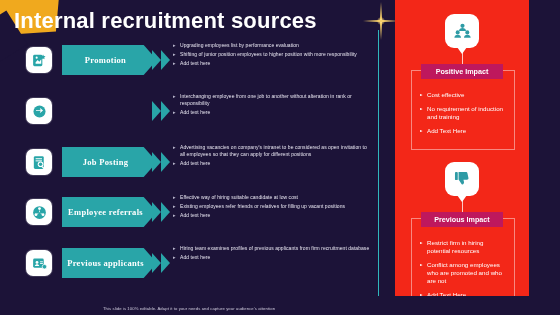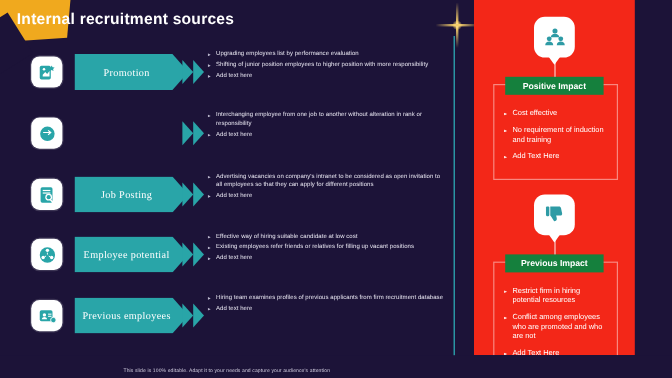--- a/index.html
+++ b/index.html
@@ -31,41 +31,41 @@
   .sparkle:before{left:17px;top:0;width:1.6px;height:38px;
     background:linear-gradient(to bottom,rgba(216,169,58,0),#f6cf6a 45%,#f6cf6a 55%,rgba(216,169,58,0));}
   .sparkle:after{left:0;top:18px;width:36px;height:1.6px;
     background:linear-gradient(to right,rgba(216,169,58,0),#f6cf6a 45%,#f6cf6a 55%,rgba(216,169,58,0));}
   .sparkle-core{position:absolute;left:14px;top:15px;width:8px;height:8px;border-radius:50%;
     background:radial-gradient(circle,#ffe9a8 0%,rgba(246,207,106,0.55) 45%,rgba(246,207,106,0) 75%);}
 
   
   .title{
     position:absolute;left:14px;top:8px;z-index:5;
-    color:#ffffff;font-size:13px;font-weight:bold;letter-spacing:.2px;
+    color:#ffffff;font-size:22px;font-weight:bold;letter-spacing:.2px;
     white-space:nowrap;
   }
 
   
   .rows{position:absolute;left:0;top:42px;width:378px;height:250px;z-index:4;}
   .row{position:absolute;left:0;width:378px;height:46px;}
   .row-icon{
     position:absolute;left:26px;top:5px;width:26px;height:26px;border-radius:7px;
     background:#ffffff;display:flex;align-items:center;justify-content:center;
     box-shadow:0 0 0 1px rgba(255,255,255,.15);
   }
   .row-icon svg{display:block;}
   .chev-band{
     position:absolute;left:62px;top:3px;width:95px;height:30px;
     background:#29a5a8;
     clip-path:polygon(0 0,86% 0,100% 50%,86% 100%,0 100%);
     display:flex;align-items:center;justify-content:center;
   }
   .chev-label{
-    color:#ffffff;font-size:8.5px;font-weight:normal;font-family:"Liberation Serif", serif;
+    color:#ffffff;font-size:8.5px;font-weight:bold;font-family:"Liberation Serif", serif;
     letter-spacing:.3px;text-align:center;padding-right:8px;line-height:1;
   }
   .chev-arrows{position:absolute;left:152px;top:8px;width:24px;height:20px;}
   .chev-arrows span{
     position:absolute;top:0;width:0;height:0;
     border-top:10px solid transparent;border-bottom:10px solid transparent;
     border-left:9px solid #29a5a8;
   }
   .chev-arrows span.a1{left:0;}
   .chev-arrows span.a2{left:9px;}
@@ -100,21 +100,21 @@
     position:absolute;left:62px;top:33px;width:0;height:0;
     border-left:5px solid transparent;border-right:5px solid transparent;
     border-top:7px solid #ffffff;
   }
   .impact-connector{
     position:absolute;left:66.5px;top:33px;width:1px;height:18px;
     background:rgba(255,255,255,.75);
   }
   .impact-badge{
     position:absolute;left:26px;top:50px;width:82px;height:15px;
-    background:#15803d;display:flex;align-items:center;justify-content:center;
+    background:#be185d;display:flex;align-items:center;justify-content:center;
     color:#ffffff;font-size:7.2px;font-weight:bold;
   }
   .impact-box{
     position:absolute;left:16px;top:56px;width:104px;
     border:0.8px solid rgba(255,255,255,.45);
     padding:16px 6px 8px 6px;box-sizing:border-box;
   }
   .impact-bullets{margin-top:4px;}
   .impact-bullet{
     position:relative;padding-left:9px;margin-bottom:6px;
@@ -218,21 +218,21 @@
       <div class="row-icon">
         <svg width="17" height="17" viewBox="0 0 24 24">
             <circle cx="12" cy="12" r="9" fill="#29a5a8"></circle>
             <circle cx="12" cy="6.5" r="2" fill="#fff"></circle>
             <circle cx="7" cy="15" r="2" fill="#fff"></circle>
             <circle cx="17" cy="15" r="2" fill="#fff"></circle>
             <path d="M12 9.2v2.4M10.4 13.2l-1.8 1M13.6 13.2l1.8 1" stroke="#fff" stroke-width="1.1" fill="none"></path>
           </svg>
       </div>
       <div class="chev-band">
-        <div class="chev-label">Employee potential</div>
+        <div class="chev-label">Employee referrals</div>
       </div>
       <div class="chev-arrows">
           <span class="a1"></span>
           <span class="a2"></span>
         </div>
       <div class="bullets">
         <div class="bullet">Effective way of hiring suitable candidate at low cost</div>
         <div class="bullet">Existing employees refer friends or relatives for filling up vacant positions</div>
         <div class="bullet">Add text here</div>
       </div>
@@ -243,21 +243,21 @@
         <svg width="17" height="17" viewBox="0 0 24 24">
             <rect x="3" y="5" width="15" height="13" rx="2" fill="#29a5a8"></rect>
             <circle cx="8.5" cy="10.5" r="2" fill="#fff"></circle>
             <path d="M5.3 15.5c.5-1.8 1.7-2.6 3.2-2.6s2.7.8 3.2 2.6z" fill="#fff"></path>
             <rect x="12.8" y="9" width="4" height="1.2" fill="#fff"></rect>
             <rect x="12.8" y="11.5" width="4" height="1.2" fill="#fff"></rect>
             <circle cx="19" cy="16.5" r="3.2" fill="#29a5a8" stroke="#fff" stroke-width="1"></circle>
           </svg>
       </div>
       <div class="chev-band">
-        <div class="chev-label">Previous employees</div>
+        <div class="chev-label">Previous applicants</div>
       </div>
       <div class="chev-arrows">
           <span class="a1"></span>
           <span class="a2"></span>
         </div>
       <div class="bullets">
         <div class="bullet">Hiring team examines profiles of previous applicants from firm recruitment database</div>
         <div class="bullet">Add text here</div>
       </div>
     </div>

